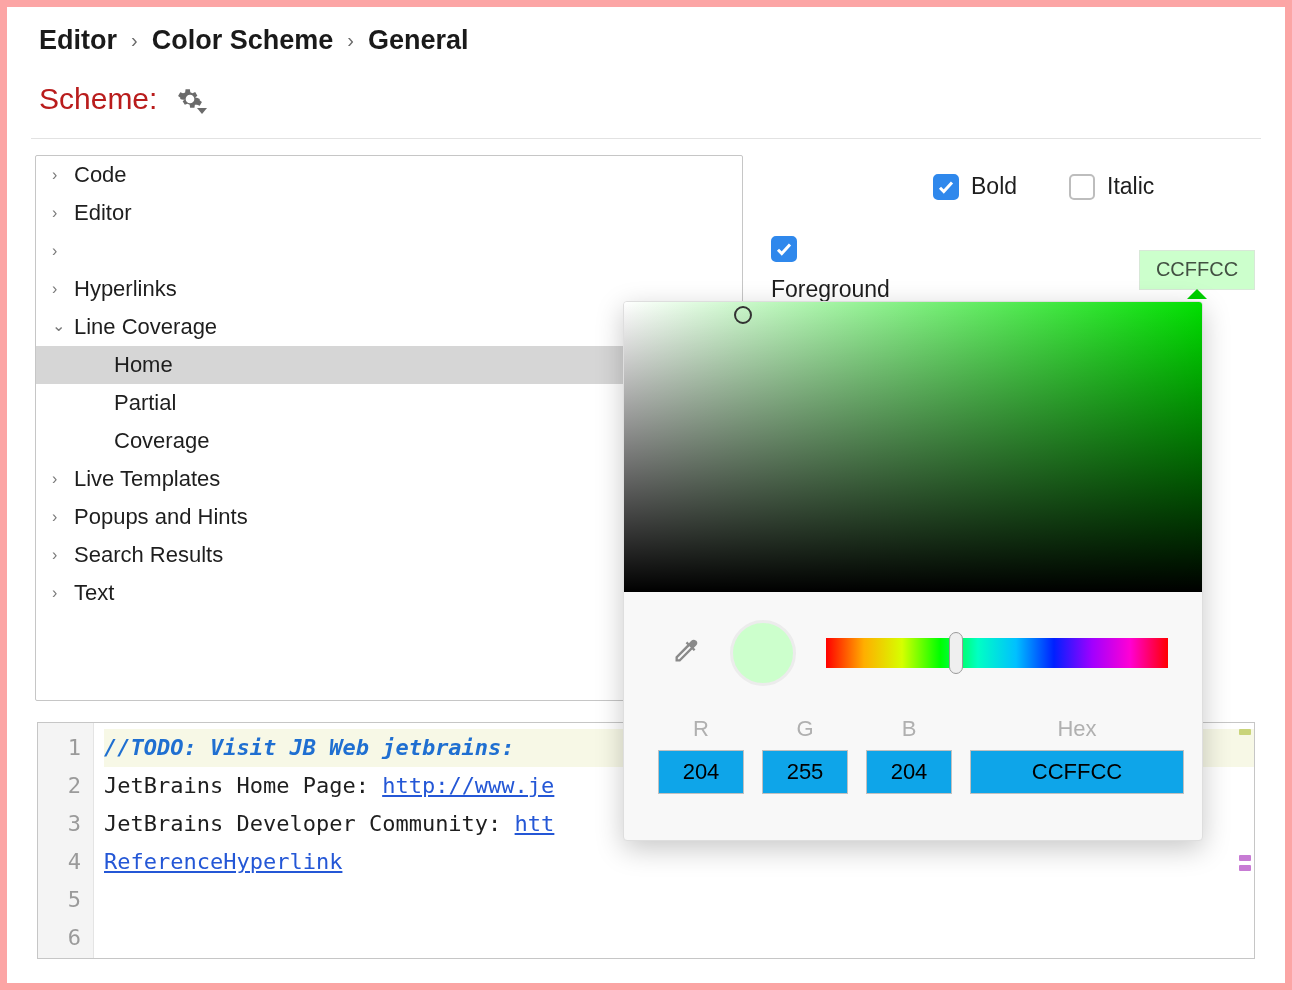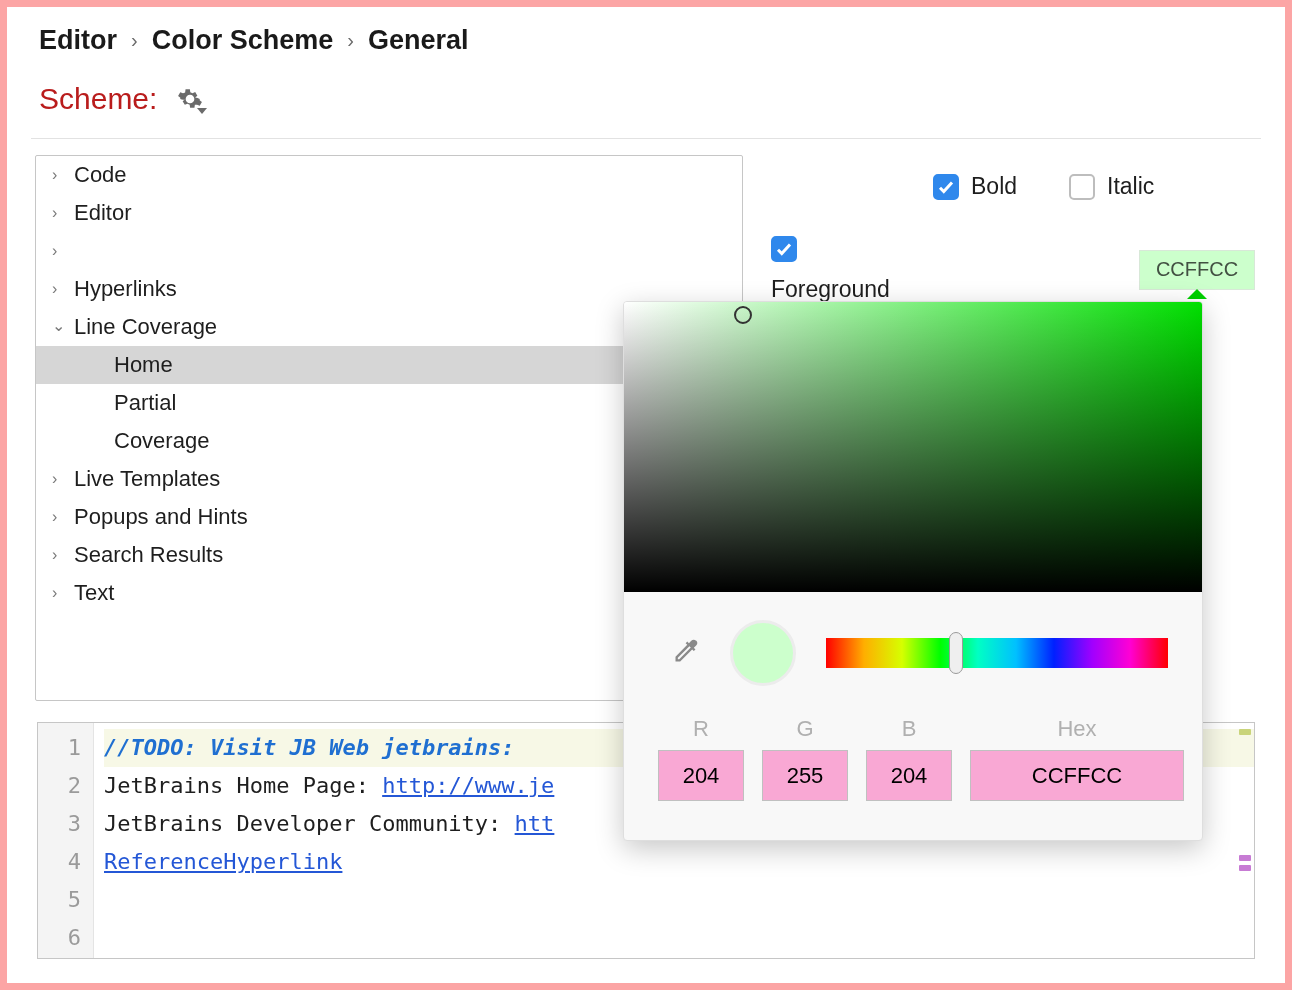--- a/index.html
+++ b/index.html
@@ -47,21 +47,21 @@
       linear-gradient(to right, #fff, #00e000);}
   .sv-handle { position:absolute; width:18px; height:18px; border:2px solid #333; background:transparent; border-radius:50%; left:110px; top:4px;}
   .hue-row { display:flex; align-items:center; gap:30px; padding:28px 34px 24px 48px;}
   .eyedrop { color:#8a8a8a;}
   .cur-color { width:66px; height:66px; border:3px solid #ececec; border-radius:50%; background:#CCFFCC;}
   .hue { flex:1; height:30px; position:relative; background:linear-gradient(to right,#ff0000,#ffae00,#d6ff00,#00ff00,#00ffc4,#00c0ff,#0020ff,#a000ff,#ff00d4,#ff0000);}
   .hue-handle { position:absolute; top:-6px; width:14px; height:42px; background:#efefef; border:1px solid #9a9a9a; border-radius:7px; left:36%;}
   .inputs { display:flex; gap:18px; padding:6px 34px 0 34px; align-items:flex-end;}
   .field { display:flex; flex-direction:column; align-items:center; gap:8px;}
   .field label { color:#b0b0b0; font-size:22px;}
-  .field input { height:51px; border:1px solid #c0c0c0; text-align:center; font-size:22px; font-family:inherit; background:#f9a8d4;}
+  .field input { height:44px; border:1px solid #c0c0c0; text-align:center; font-size:22px; font-family:inherit; background:#0ea5e9;}
   .num { width:86px;}
   .hex { width:214px;}
 </style>
 </head>
 <body>
 
 <div class="window">
 
   <div class="breadcrumb">
     <span>Editor</span>

